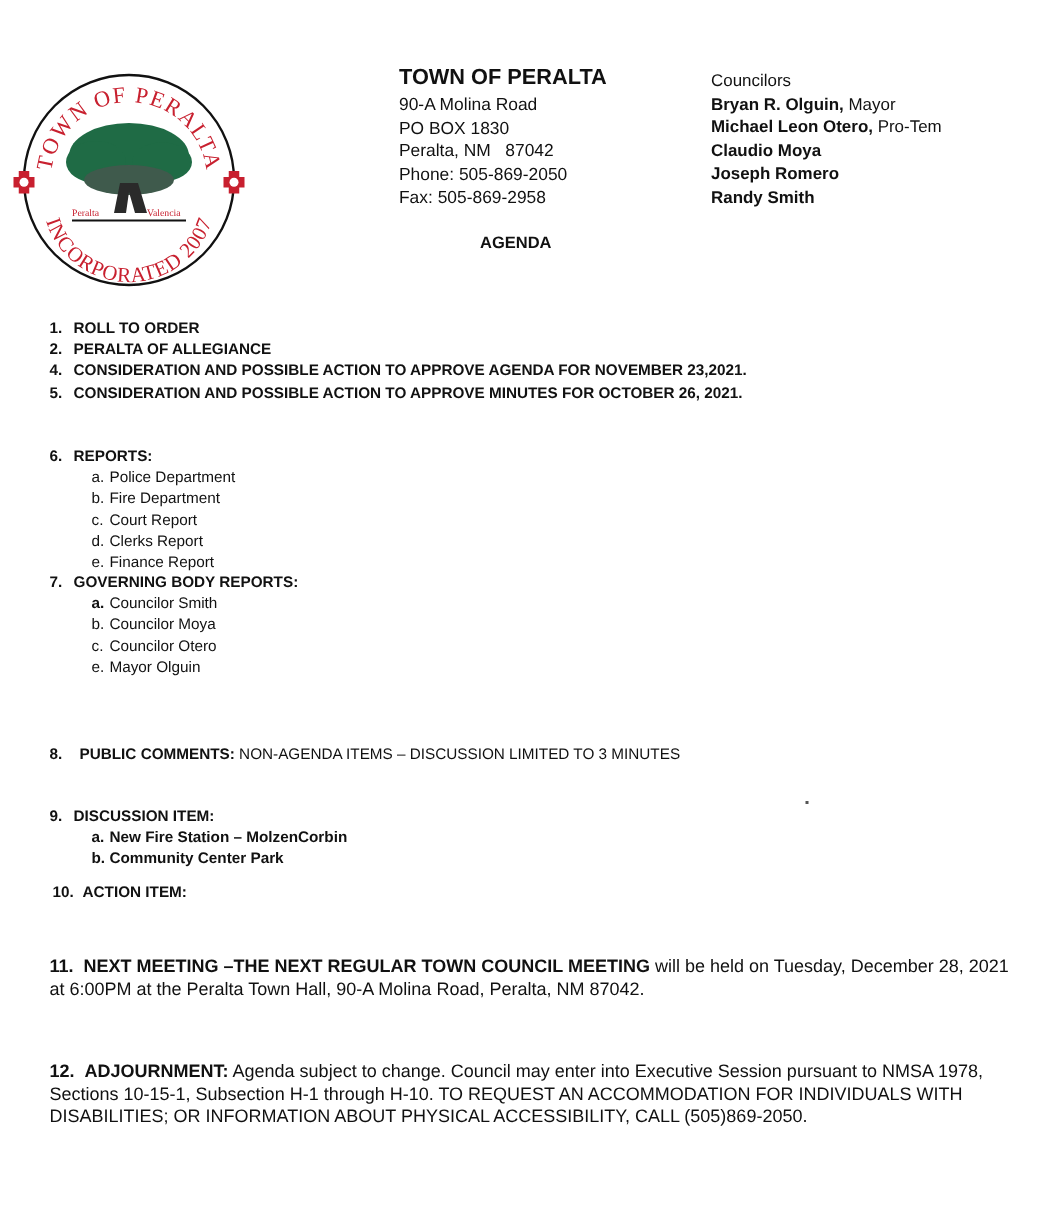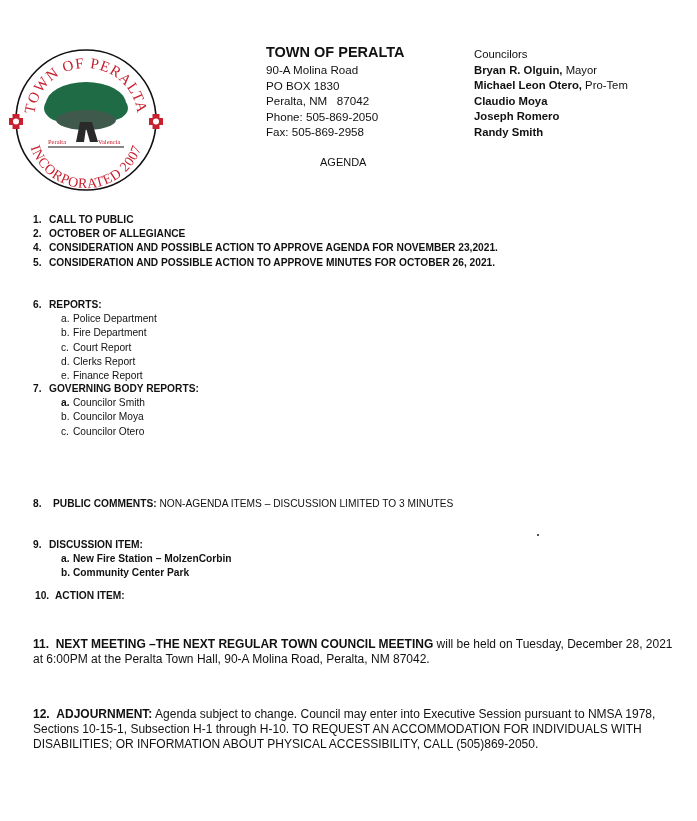--- a/index.html
+++ b/index.html
@@ -6,21 +6,21 @@
   body {
     width: 697px; height: 821px; position: relative; overflow: hidden;
     font-family: "Liberation Sans", sans-serif; color: #111;
   }
   .abs { position: absolute; }
   .logo { left: 6px; top: 38px; width: 160px; height: 160px; }
   .hdr-mid { left: 266px; top: 43px; font-size: 11.6px; line-height: 15.5px; }
   .hdr-mid .town { font-weight: bold; font-size: 14.5px; line-height: 18px; margin-bottom: 1px; }
   .hdr-right { left: 474px; top: 47px; font-size: 11.3px; line-height: 15.5px; }
   .b { font-weight: bold; }
-  .agenda-title { left: 320px; top: 156px; font-size: 11px; font-weight: normal; }
+  .agenda-title { left: 320px; top: 156px; font-size: 11px; font-weight: bold; }
   .list { left: 33px; font-size: 10.2px; line-height: 14.2px; }
   .num { display: inline-block; width: 16px; font-weight: bold; }
   .num2 { display: inline-block; width: 20px; font-weight: bold; }
   .sub { padding-left: 27px; }
   .sub .lt { display: inline-block; width: 12px; }
   .para { left: 33px; width: 640px; font-size: 12px; line-height: 15px; }
   .stray { left: 537px; top: 534px; width: 2px; height: 2px; background: #555; }
 </style>
 </head>
 <body>
@@ -73,40 +73,41 @@
   <div><span class="b">Bryan R. Olguin,</span><span> Mayor</span></div>
   <div><span class="b">Michael Leon Otero,</span><span> Pro-Tem</span></div>
   <div class="b">Claudio Moya</div>
   <div class="b">Joseph Romero</div>
   <div class="b">Randy Smith</div>
 </div>
 
 <div class="abs agenda-title">AGENDA</div>
 
 <div class="abs list b" style="top:213px;">
-  <div><span class="num">1.</span><span>CALL TO PUBLIC</span></div>
-  <div><span class="num">2.</span><span>OCTOBER OF ALLEGIANCE</span></div>
+  <div><span class="num">1.</span><span>ROLL TO ORDER</span></div>
+  <div><span class="num">2.</span><span>PERALTA OF ALLEGIANCE</span></div>
   <div><span class="num">4.</span><span>CONSIDERATION AND POSSIBLE ACTION TO APPROVE AGENDA FOR NOVEMBER 23,2021.</span></div>
   <div><span class="num">5.</span><span>CONSIDERATION AND POSSIBLE ACTION TO APPROVE MINUTES FOR OCTOBER 26, 2021.</span></div>
 </div>
 
 <div class="abs list" style="top:298px;">
   <div class="b"><span class="num">6.</span><span>REPORTS:</span></div>
   <div class="sub" style="padding-left:28px"><span class="lt">a.</span><span>Police Department</span></div>
   <div class="sub" style="padding-left:28px"><span class="lt">b.</span><span>Fire Department</span></div>
   <div class="sub" style="padding-left:28px"><span class="lt">c.</span><span>Court Report</span></div>
   <div class="sub" style="padding-left:28px"><span class="lt">d.</span><span>Clerks Report</span></div>
   <div class="sub" style="padding-left:28px"><span class="lt">e.</span><span>Finance Report</span></div>
 </div>
 
 <div class="abs list" style="top:382px;">
   <div class="b"><span class="num">7.</span><span>GOVERNING BODY REPORTS:</span></div>
   <div class="sub" style="padding-left:28px"><span class="lt b">a.</span><span>Councilor Smith</span></div>
   <div class="sub" style="padding-left:28px"><span class="lt">b.</span><span>Councilor Moya</span></div>
   <div class="sub" style="padding-left:28px"><span class="lt">c.</span><span>Councilor Otero</span></div>
+  <div class="sub" style="padding-left:28px"><span class="lt">e.</span><span>Mayor Olguin</span></div>
 </div>
 
 <div class="abs list" style="top:497px;">
   <span class="num2">8.</span><span class="b">PUBLIC COMMENTS:</span><span> NON-AGENDA ITEMS – DISCUSSION LIMITED TO 3 MINUTES</span>
 </div>
 
 <div class="abs stray"></div>
 
 <div class="abs list b" style="top:538px;">
   <div><span class="num">9.</span><span>DISCUSSION ITEM:</span></div>

